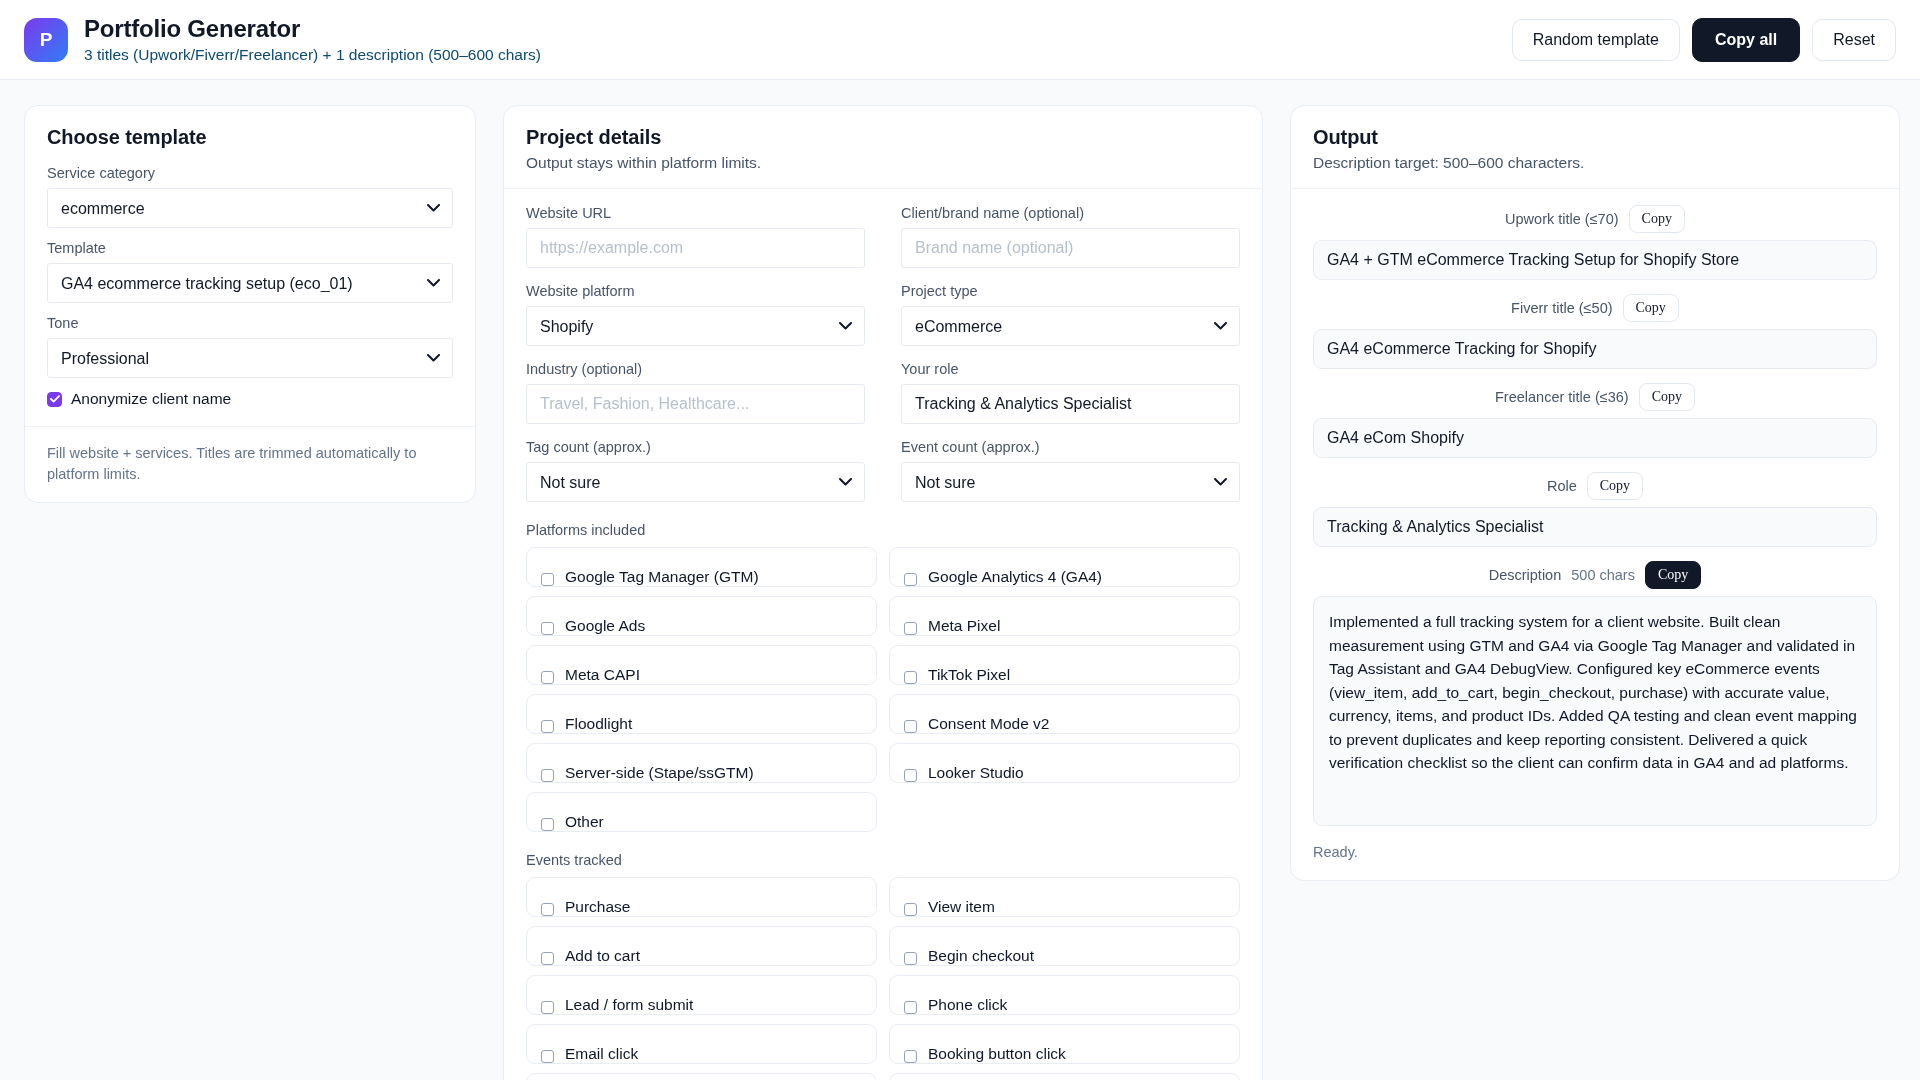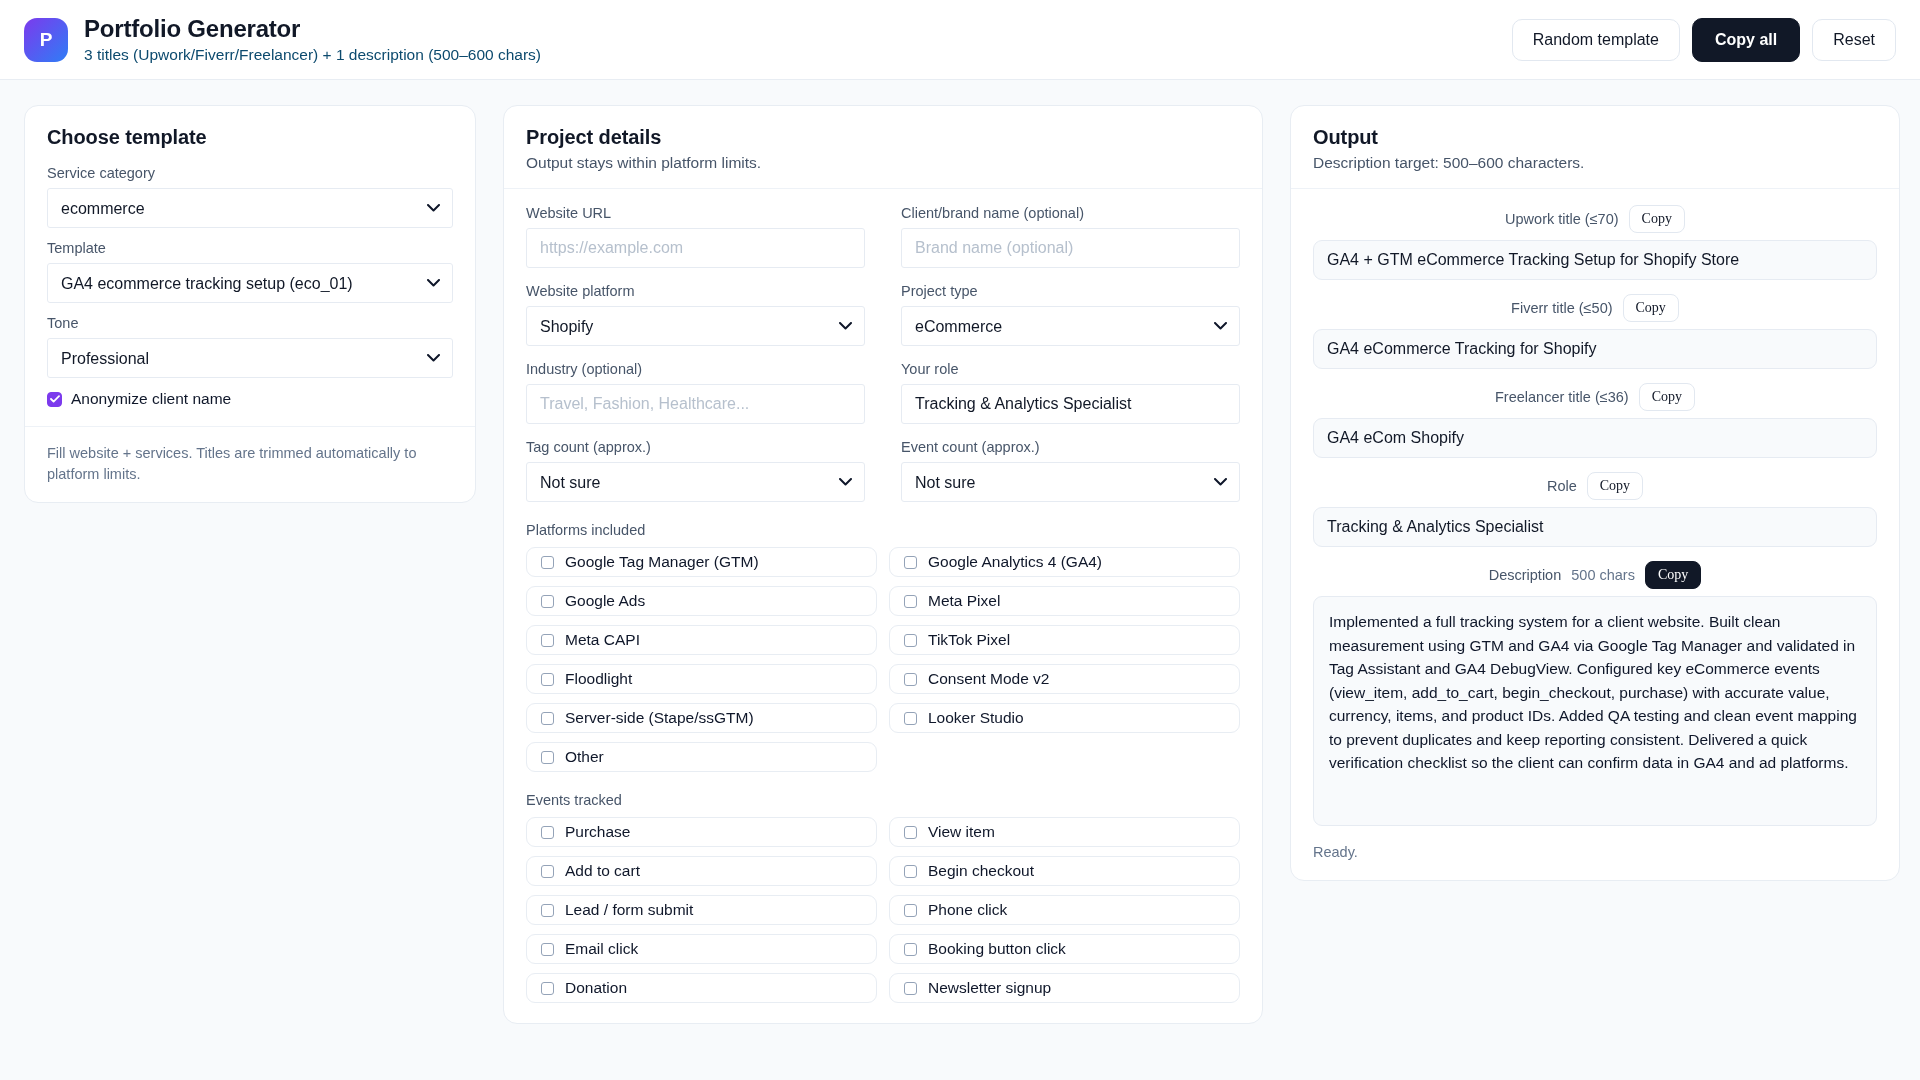--- a/index.html
+++ b/index.html
@@ -122,25 +122,25 @@
     row-gap: 15px;
   }
   .group-label { font-size: 14.5px; color: #475569; margin: 20px 0 9px 0; }
   .opt-grid {
     display: grid;
     grid-template-columns: 1fr 1fr;
     column-gap: 12px;
     row-gap: 9px;
   }
   .opt {
-    display: flex; align-items: center; gap: 11px;
+    display: flex; align-items: flex-end; gap: 11px;
     border: 1px solid #e8edf3;
     border-radius: 9px;
     background: #ffffff;
-    height: 30px;
+    height: 40px;
     padding: 0 14px;
     cursor: pointer;
   }
   .opt .box {
     width: 13px; height: 13px; border-radius: 3px;
     border: 1px solid #94a3b8; background: #fff; flex: 0 0 auto;
   }
   .opt-label { font-size: 15.5px; color: #0f172a; white-space: nowrap; }
 
   

